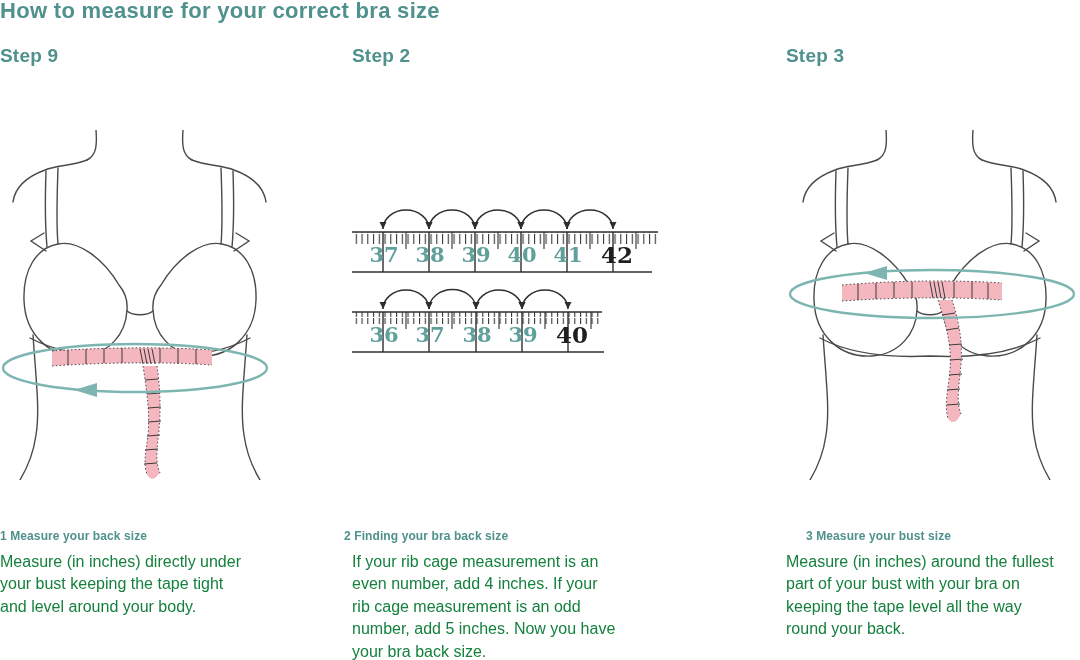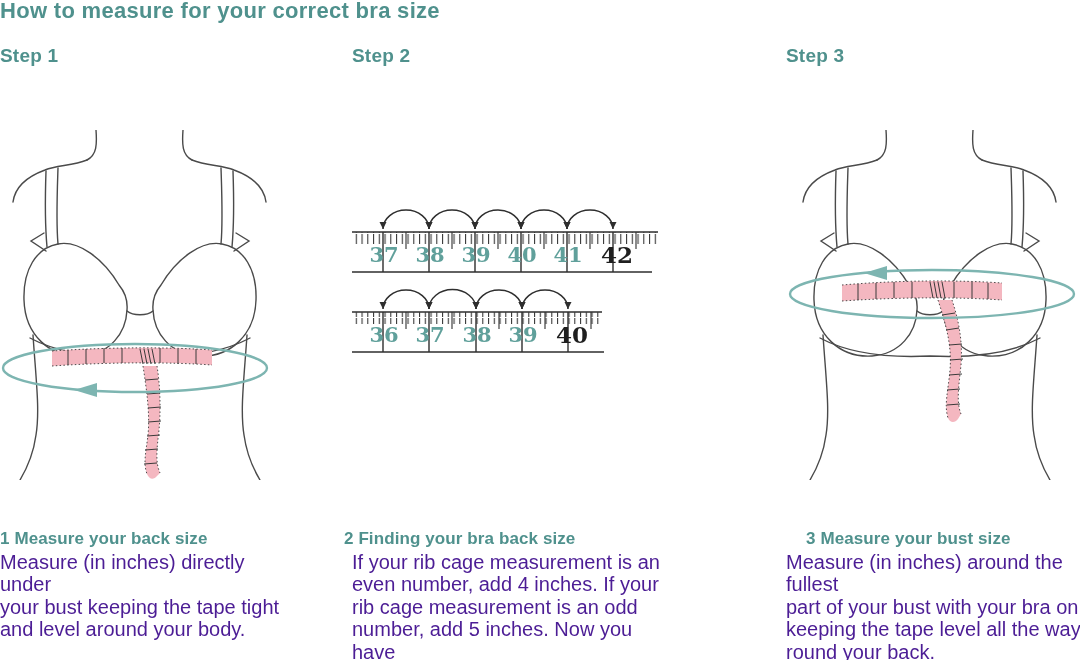--- a/index.html
+++ b/index.html
@@ -1,42 +1,42 @@
 <!DOCTYPE html>
 <html><head>
 <meta charset="utf-8">
 <style>
   html,body{margin:0;padding:0;background:#ffffff;}
   body{width:1080px;height:660px;overflow:hidden;position:relative;
        font-family:"Liberation Sans", sans-serif;}
   .abs{position:absolute;}
   .page-title{left:0;top:-2px;font-size:22px;font-weight:600;letter-spacing:.3px;color:#4f918d;}
   .step-label{top:45px;font-size:19px;font-weight:700;letter-spacing:.2px;color:#4f918d;}
-  .col-heading{top:529px;font-size:17px;font-weight:700;letter-spacing:.1px;color:#4f918d;}
-  .col-body{top:551px;font-size:20px;line-height:22.4px;color:#4c1d95;white-space:pre-line;}
+  .col-heading{top:529px;font-size:12px;font-weight:700;letter-spacing:.1px;color:#4f918d;}
+  .col-body{top:551px;font-size:16px;line-height:22.4px;color:#15803d;white-space:pre-line;}
   svg{display:block;}
   .ink{stroke:#4a4a4a;stroke-width:1.4;fill:none;stroke-linecap:round;}
   .tape{fill:#f4b7c0;}
   .stitch{stroke:#3a3a3a;stroke-width:.9;fill:none;stroke-dasharray:1.5 2.3;}
   .div{stroke:#3a3a3a;stroke-width:1;fill:none;}
   .teal{stroke:#7db5b1;stroke-width:2.4;fill:none;}
   .tealfill{fill:#7db5b1;stroke:none;}
   .rline{stroke:#2e2e2e;stroke-width:1.3;}
   .rtick{stroke:#2e2e2e;stroke-width:1.4;}
   .rhalf{stroke:#2e2e2e;stroke-width:1.1;}
   .arc{stroke:#2e2e2e;stroke-width:1.5;fill:none;}
   .numteal{font-family:"DejaVu Serif","Liberation Serif",serif;font-weight:700;font-size:21px;fill:#60a09b;text-anchor:middle;}
   .numdark{font-family:"DejaVu Serif","Liberation Serif",serif;font-weight:700;font-size:23px;fill:#1f1f1f;text-anchor:middle;}
 </style>
 </head>
 <body>
 
 <div class="abs page-title">How to measure for your correct bra size</div>
 
-<div class="abs step-label" style="left:0px">Step 1</div>
+<div class="abs step-label" style="left:0px">Step 9</div>
 <div class="abs step-label" style="left:352px">Step 2</div>
 <div class="abs step-label" style="left:786px">Step 3</div>
 
 <div class="abs col-heading" style="left:0px">1 Measure your back size</div>
 <div class="abs col-heading" style="left:344px">2 Finding your bra back size</div>
 <div class="abs col-heading" style="left:806px">3 Measure your bust size</div>
 
 <div class="abs col-body" style="left:0px;width:300px">Measure (in inches) directly under
 your bust keeping the tape tight
 and level around your body.</div>

